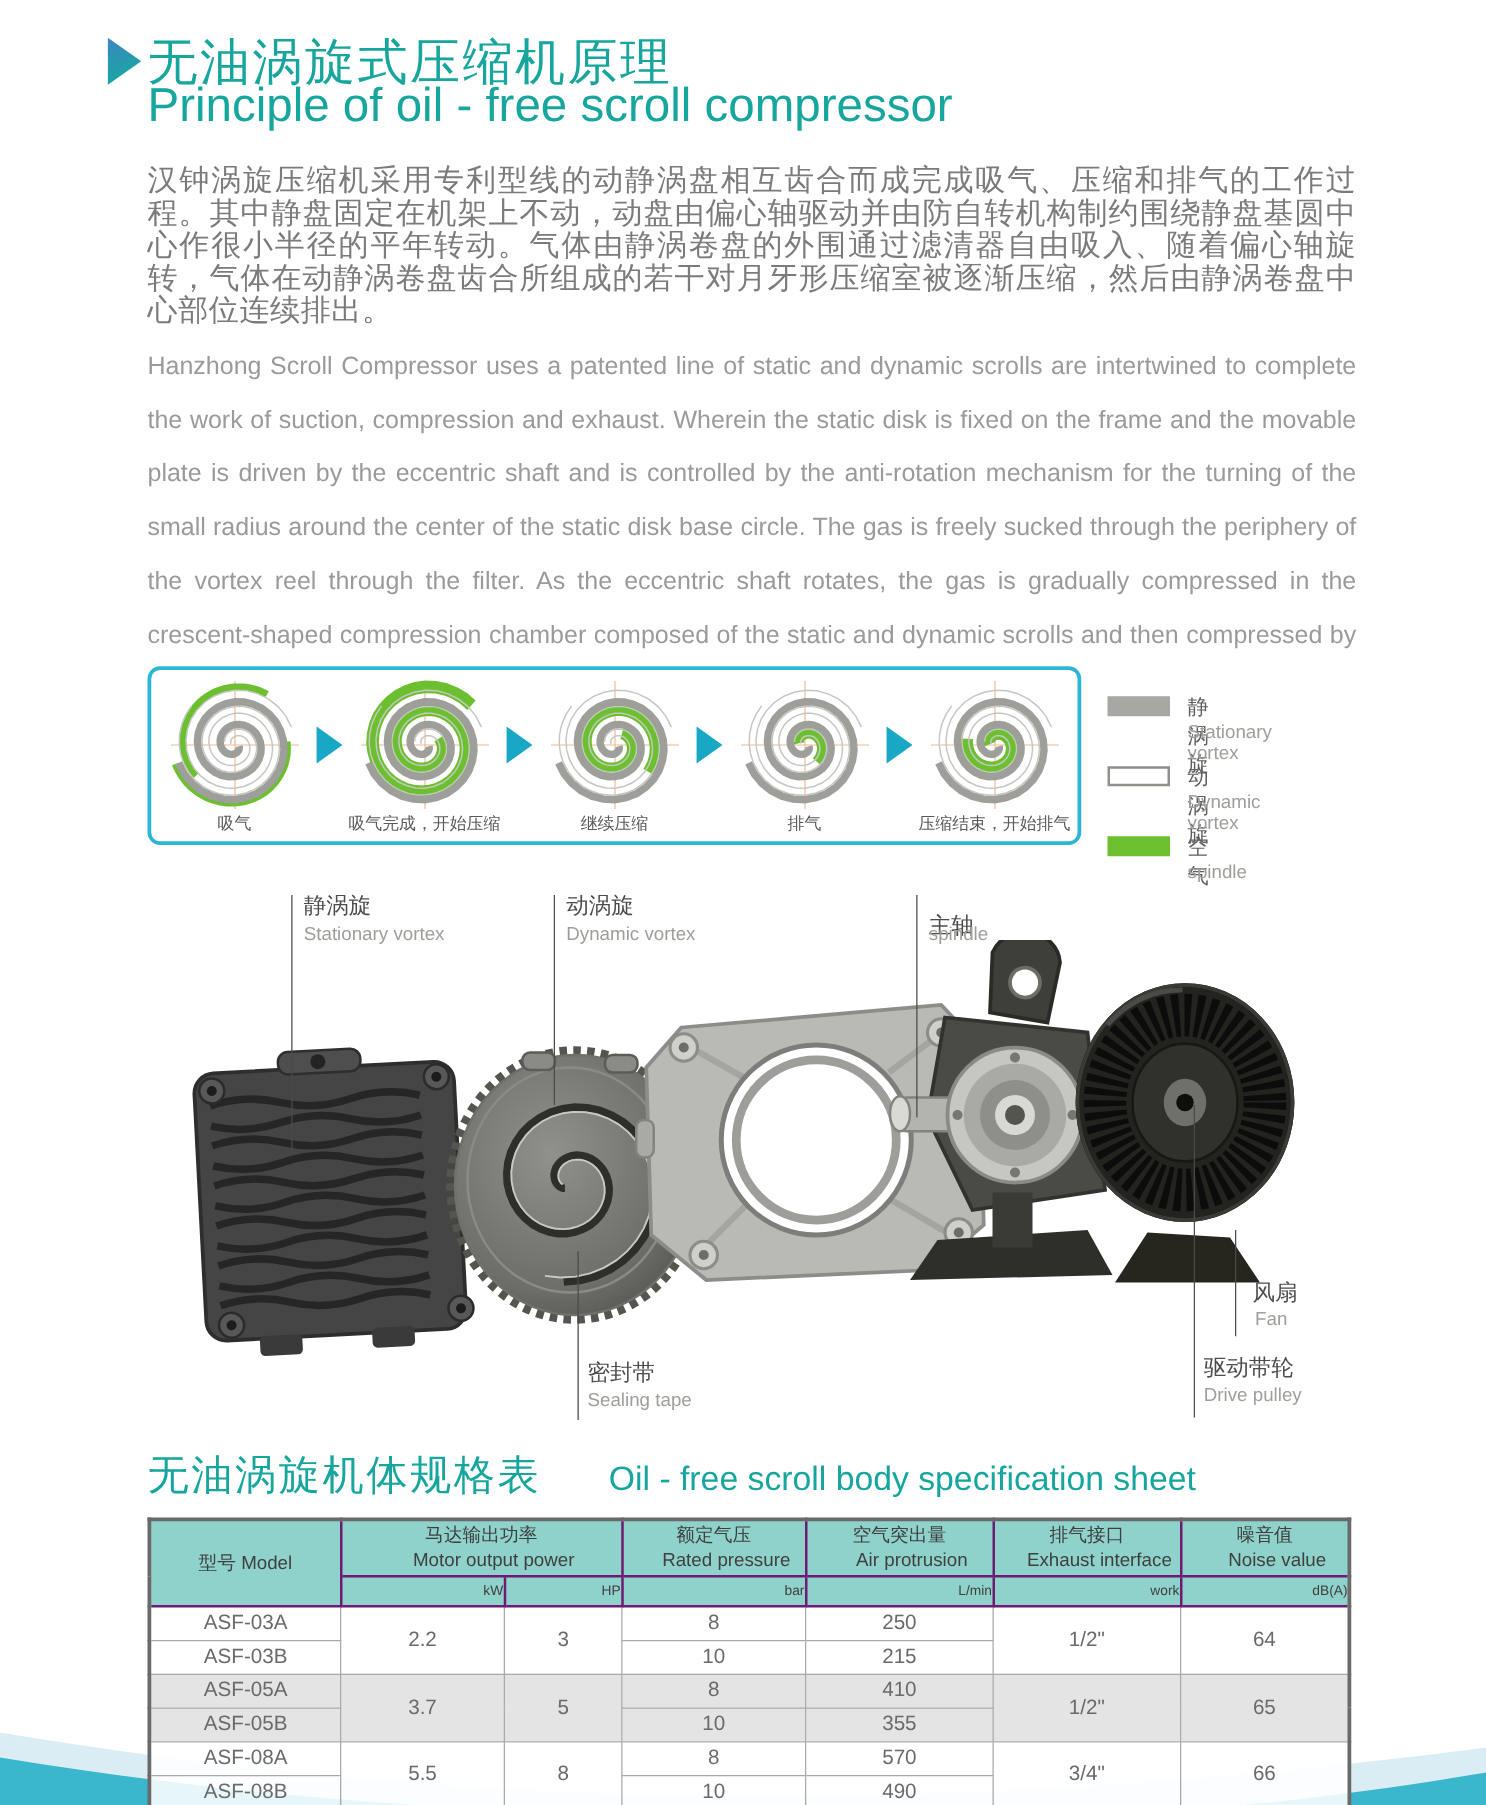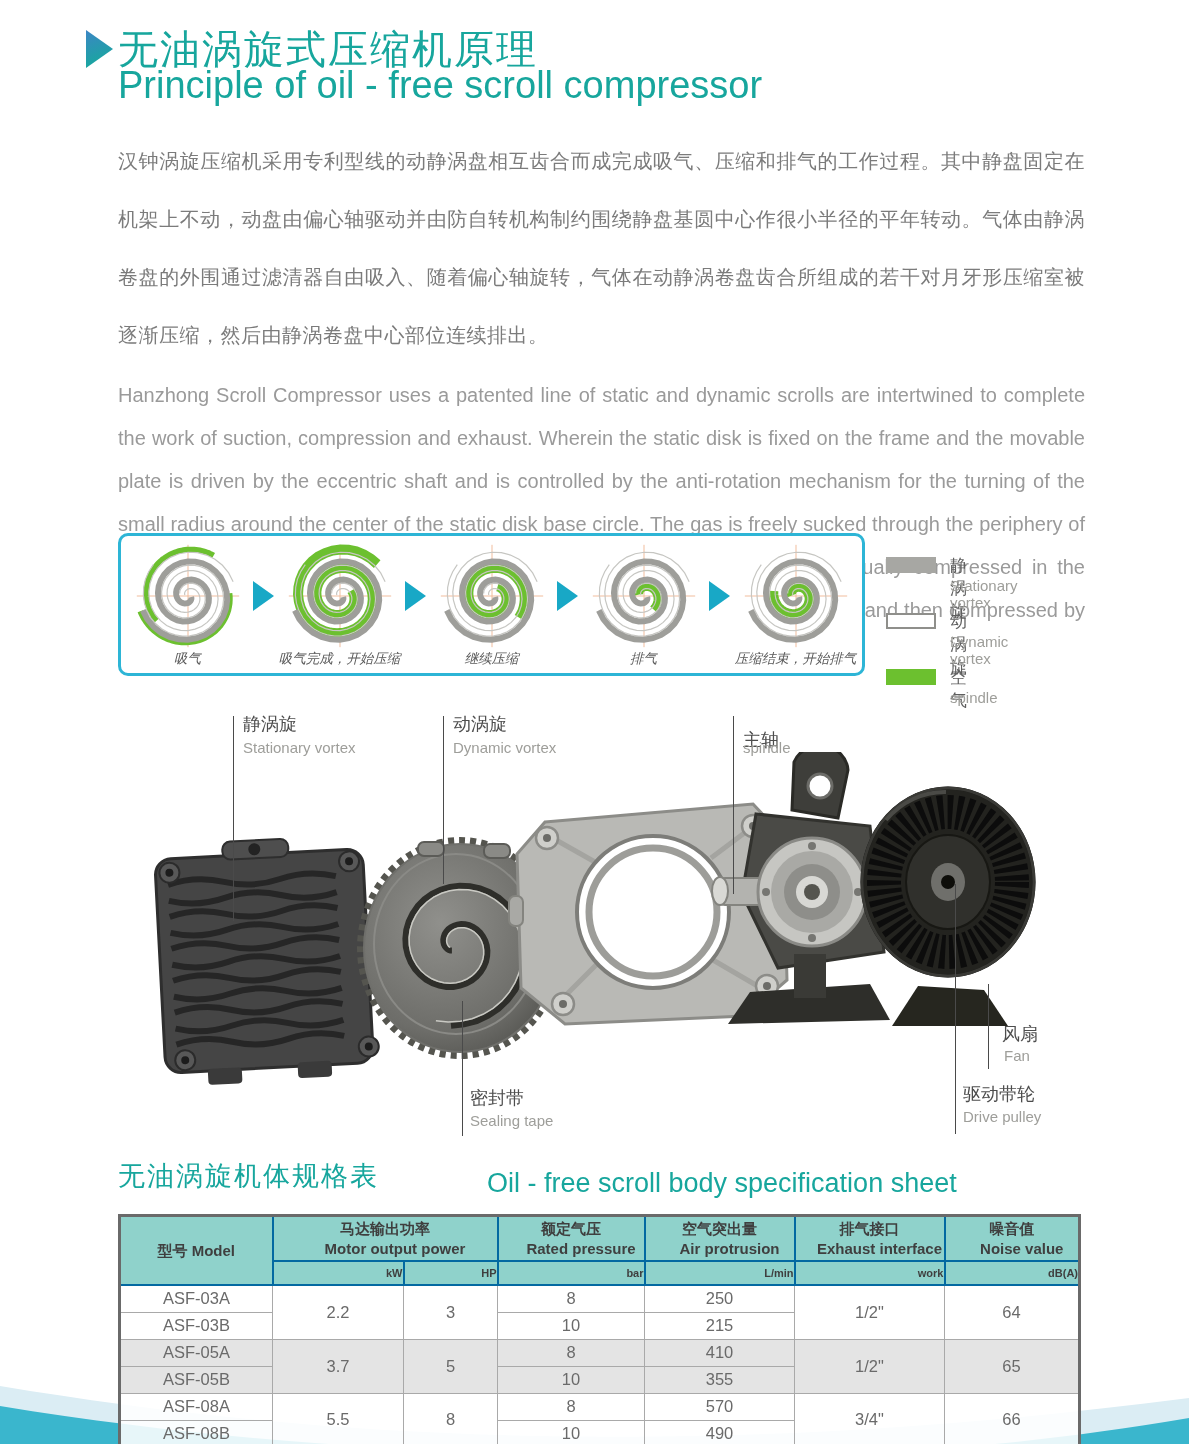--- a/index.html
+++ b/index.html
@@ -14,53 +14,53 @@
   body{font-family:"Liberation Sans","DejaVu Sans",sans-serif;}
   .page{position:relative;width:1189px;height:1444px;background:#fff;overflow:hidden;margin:16px auto;}
 
   .title-arrow{position:absolute;left:86px;top:14px;width:27px;height:38px;
     background:linear-gradient(160deg,#3c86c5 0%,#17a89e 85%);
     clip-path:polygon(0 0,100% 50%,0 100%);}
   .title-zh{position:absolute;left:118px;top:6px;font-size:40px;letter-spacing:2px;color:var(--teal);font-weight:400;}
   .title-en{position:absolute;left:118px;top:48px;font-size:38px;color:var(--teal);font-weight:400;letter-spacing:0;}
 
   .intro{position:absolute;left:118px;top:116px;width:967px;}
-  .para-zh{font-size:20px;line-height:58px;color:var(--body-zh);text-align:justify;letter-spacing:.5px;}
+  .para-zh{font-size:24px;line-height:26px;color:var(--body-zh);text-align:justify;letter-spacing:.5px;}
   .para-en{margin-top:10px;font-size:20px;line-height:43px;color:var(--body-en);text-align:justify;}
 
   .process-box{position:absolute;left:118px;top:517px;width:747px;height:143px;
     border:3px solid var(--cyan-border);border-radius:10px;background:#fff;
     display:flex;align-items:flex-start;justify-content:center;padding-top:7px;}
   .stage{width:116px;display:flex;flex-direction:column;align-items:center;}
   .stage svg{width:106px;height:106px;display:block;}
-  .stage-caption{margin-top:1px;font-size:13.5px;color:#5a5a5a;white-space:nowrap;font-style:italic;}
+  .stage-caption{margin-top:1px;font-size:13.5px;color:#5a5a5a;white-space:nowrap;}
   .stage-arrow{width:36px;height:106px;display:flex;align-items:center;justify-content:center;}
   .stage-arrow i{display:block;width:21px;height:30px;background:var(--arrow-cyan);
     clip-path:polygon(0 0,100% 50%,0 100%);}
 
   .legend{position:absolute;left:886px;top:538px;}
   .legend-item{position:relative;margin-bottom:10px;height:46px;}
   .legend-swatch{position:absolute;left:0;top:3px;width:50px;height:16px;}
   .legend-swatch.gray{background:#a7a7a3;}
   .legend-swatch.white{background:#fff;border:2px solid #8f8f8b;}
   .legend-swatch.green{background:var(--green);}
   .legend-zh{position:absolute;left:64px;top:0;font-size:17px;color:#5f5f5f;}
   .legend-en{position:absolute;left:64px;top:23px;font-size:15px;color:var(--label-light);}
 
   .leader{position:absolute;width:1px;background:#4a4a4a;z-index:5;}
   .part-label-zh{position:absolute;font-size:18px;color:var(--label-dark);z-index:5;white-space:nowrap;}
   .part-label-en{position:absolute;font-size:15px;color:var(--label-light);z-index:5;white-space:nowrap;}
   .part{position:absolute;z-index:2;}
 
-  .spec-title-zh{position:absolute;left:118px;top:1142px;font-size:27px;color:var(--teal);letter-spacing:2px;}
+  .spec-title-zh{position:absolute;left:118px;top:1142px;font-size:33px;color:var(--teal);letter-spacing:2px;}
   .spec-title-en{position:absolute;left:487px;top:1152px;font-size:27px;color:var(--teal);}
 
   .spec-table{position:absolute;left:118px;top:1198px;width:960px;border-collapse:collapse;
     table-layout:fixed;z-index:4;}
-  .spec-table th{background:var(--header-bg);border:2px solid #0369a1;font-weight:700;
+  .spec-table th{background:var(--header-bg);border:2px solid #701a75;font-weight:400;
     color:#3f3f3f;font-size:15px;line-height:1.3;padding:2px 0;text-align:center;}
   .spec-table td{border:1px solid #a9a9a9;text-align:center;color:var(--cell-text);
     font-size:16.5px;height:27px;background:rgba(255,255,255,0.88);}
   .spec-table{border:3px solid #6a6a6a;}
   .spec-table .th-sub{font-size:11px;text-align:right;}
   .spec-table tr.stripe td{background:var(--stripe);}
   .hdr-en{display:block;padding-left:20px;}
 
   .waves{position:absolute;left:0;bottom:0;width:1189px;height:92px;z-index:1;}
 </style>

